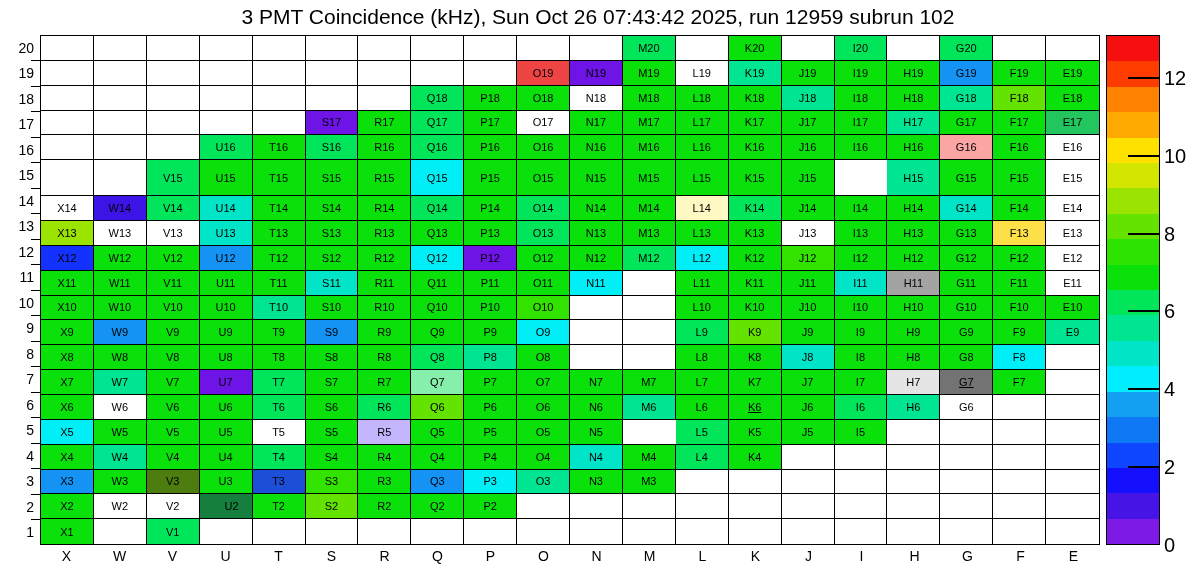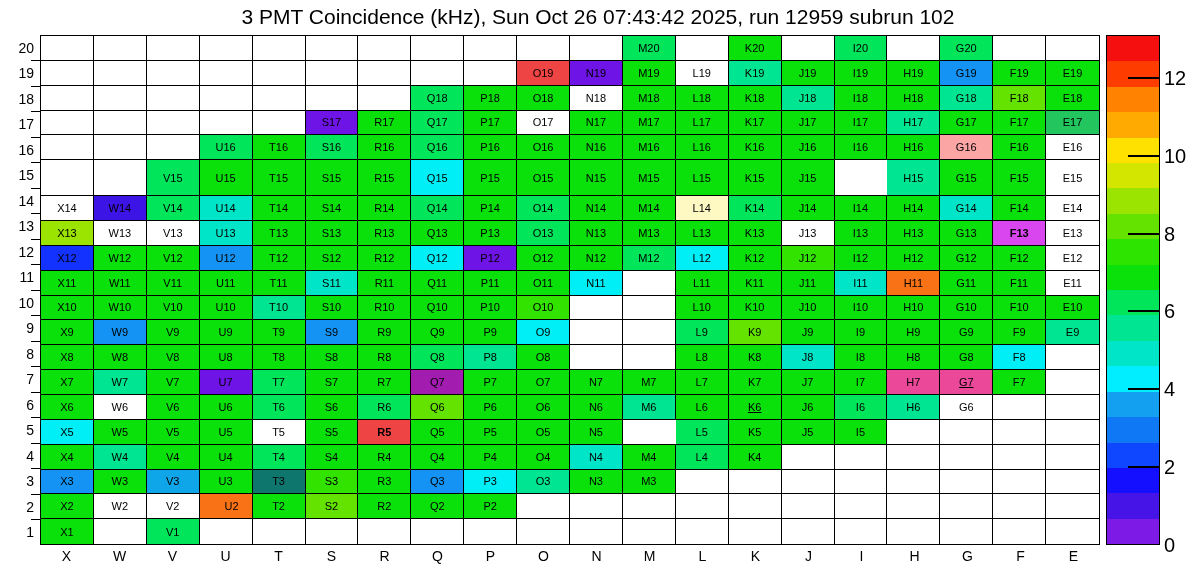--- a/index.html
+++ b/index.html
@@ -228,21 +228,21 @@
     <div class="cell" style="background: rgb(10, 225, 10);">P13</div>
     <div class="cell" style="background: rgb(0, 229, 90);">O13</div>
     <div class="cell" style="background: rgb(10, 225, 10);">N13</div>
     <div class="cell" style="background: rgb(10, 225, 10);">M13</div>
     <div class="cell" style="background: rgb(10, 225, 10);">L13</div>
     <div class="cell" style="background: rgb(10, 225, 10);">K13</div>
     <div class="cell" style="background: rgb(255, 255, 255);">J13</div>
     <div class="cell" style="background: rgb(10, 225, 10);">I13</div>
     <div class="cell" style="background: rgb(10, 225, 10);">H13</div>
     <div class="cell" style="background: rgb(10, 225, 10);">G13</div>
-    <div class="cell" style="background: #d946ef; font-weight: bold;">F13</div>
+    <div class="cell" style="background: #fde047;">F13</div>
     <div class="cell lastcol" style="background: rgb(255, 255, 255);">E13</div>
     <div class="cell" style="background: rgb(20, 50, 255);">X12</div>
     <div class="cell" style="background: rgb(10, 225, 10);">W12</div>
     <div class="cell" style="background: rgb(10, 225, 10);">V12</div>
     <div class="cell" style="background: rgb(20, 147, 245);">U12</div>
     <div class="cell" style="background: rgb(10, 225, 10);">T12</div>
     <div class="cell" style="background: rgb(10, 225, 10);">S12</div>
     <div class="cell" style="background: rgb(10, 225, 10);">R12</div>
     <div class="cell" style="background: rgb(0, 238, 245);">Q12</div>
     <div class="cell" style="background: rgb(110, 20, 230);">P12</div>
@@ -266,21 +266,21 @@
     <div class="cell" style="background: rgb(10, 225, 10);">R11</div>
     <div class="cell" style="background: rgb(10, 225, 10);">Q11</div>
     <div class="cell" style="background: rgb(10, 225, 10);">P11</div>
     <div class="cell" style="background: rgb(10, 225, 10);">O11</div>
     <div class="cell" style="background: rgb(0, 238, 245);">N11</div>
     <div class="cell" style="background: rgb(255, 255, 255);"></div>
     <div class="cell" style="background: rgb(10, 225, 10);">L11</div>
     <div class="cell" style="background: rgb(10, 225, 10);">K11</div>
     <div class="cell" style="background: rgb(10, 225, 10);">J11</div>
     <div class="cell" style="background: rgb(0, 229, 200);">I11</div>
-    <div class="cell" style="background: #f97316;">H11</div>
+    <div class="cell" style="background: #a3a3a3;">H11</div>
     <div class="cell" style="background: rgb(10, 225, 10);">G11</div>
     <div class="cell" style="background: rgb(10, 225, 10);">F11</div>
     <div class="cell lastcol" style="background: rgb(255, 255, 255);">E11</div>
     <div class="cell" style="background: rgb(10, 225, 10);">X10</div>
     <div class="cell" style="background: rgb(10, 225, 10);">W10</div>
     <div class="cell" style="background: rgb(10, 225, 10);">V10</div>
     <div class="cell" style="background: rgb(10, 225, 10);">U10</div>
     <div class="cell" style="background: rgb(0, 229, 146);">T10</div>
     <div class="cell" style="background: rgb(10, 225, 10);">S10</div>
     <div class="cell" style="background: rgb(10, 225, 10);">R10</div>
@@ -337,31 +337,31 @@
     <div class="cell" style="background: rgb(10, 225, 10);">G8</div>
     <div class="cell" style="background: rgb(0, 238, 245);">F8</div>
     <div class="cell lastcol" style="background: rgb(255, 255, 255);"></div>
     <div class="cell" style="background: rgb(10, 225, 10);">X7</div>
     <div class="cell" style="background: rgb(0, 229, 146);">W7</div>
     <div class="cell" style="background: rgb(10, 225, 10);">V7</div>
     <div class="cell" style="background: rgb(110, 20, 230);">U7</div>
     <div class="cell" style="background: rgb(0, 229, 90);">T7</div>
     <div class="cell" style="background: rgb(10, 225, 10);">S7</div>
     <div class="cell" style="background: rgb(10, 225, 10);">R7</div>
-    <div class="cell" style="background: #a21caf;">Q7</div>
+    <div class="cell" style="background: #86efac;">Q7</div>
     <div class="cell" style="background: rgb(10, 225, 10);">P7</div>
     <div class="cell" style="background: rgb(10, 225, 10);">O7</div>
     <div class="cell" style="background: rgb(10, 225, 10);">N7</div>
     <div class="cell" style="background: rgb(10, 225, 10);">M7</div>
     <div class="cell" style="background: rgb(10, 225, 10);">L7</div>
     <div class="cell" style="background: rgb(10, 225, 10);">K7</div>
     <div class="cell" style="background: rgb(10, 225, 10);">J7</div>
     <div class="cell" style="background: rgb(10, 225, 10);">I7</div>
-    <div class="cell" style="background: #ec4899;">H7</div>
-    <div class="cell" style="background: #ec4899; text-decoration: underline;">G7</div>
+    <div class="cell" style="background: #e5e5e5;">H7</div>
+    <div class="cell" style="background: #737373; text-decoration: underline;">G7</div>
     <div class="cell" style="background: rgb(10, 225, 10);">F7</div>
     <div class="cell lastcol" style="background: rgb(255, 255, 255);"></div>
     <div class="cell" style="background: rgb(10, 225, 10);">X6</div>
     <div class="cell" style="background: rgb(255, 255, 255);">W6</div>
     <div class="cell" style="background: rgb(10, 225, 10);">V6</div>
     <div class="cell" style="background: rgb(10, 225, 10);">U6</div>
     <div class="cell" style="background: rgb(0, 229, 90);">T6</div>
     <div class="cell" style="background: rgb(10, 225, 10);">S6</div>
     <div class="cell" style="background: rgb(0, 229, 90);">R6</div>
     <div class="cell" style="background: rgb(100, 227, 0);">Q6</div>
@@ -376,21 +376,21 @@
     <div class="cell" style="background: rgb(0, 229, 146);">H6</div>
     <div class="cell" style="background: rgb(255, 255, 255);">G6</div>
     <div class="cell" style="background: rgb(255, 255, 255);"></div>
     <div class="cell lastcol" style="background: rgb(255, 255, 255);"></div>
     <div class="cell" style="background: rgb(0, 238, 245);">X5</div>
     <div class="cell" style="background: rgb(10, 225, 10);">W5</div>
     <div class="cell" style="background: rgb(10, 225, 10); text-align: right;">V5</div>
     <div class="cell" style="background: rgb(10, 225, 10);">U5</div>
     <div class="cell" style="background: rgb(255, 255, 255);">T5</div>
     <div class="cell" style="background: rgb(10, 225, 10);">S5</div>
-    <div class="cell" style="background: #ef4444; font-weight: bold;">R5</div>
+    <div class="cell" style="background: #c4b5fd;">R5</div>
     <div class="cell" style="background: rgb(10, 225, 10);">Q5</div>
     <div class="cell" style="background: rgb(10, 225, 10);">P5</div>
     <div class="cell" style="background: rgb(10, 225, 10);">O5</div>
     <div class="cell" style="background: rgb(10, 225, 10);">N5</div>
     <div class="cell" style="background: rgb(20, 147, 245); margin-top: 24px;">M5</div>
     <div class="cell" style="background: rgb(0, 229, 90);">L5</div>
     <div class="cell" style="background: rgb(10, 225, 10);">K5</div>
     <div class="cell" style="background: rgb(10, 225, 10);">J5</div>
     <div class="cell" style="background: rgb(10, 225, 10);">I5</div>
     <div class="cell" style="background: rgb(255, 255, 255);"></div>
@@ -412,42 +412,42 @@
     <div class="cell" style="background: rgb(0, 229, 90);">L4</div>
     <div class="cell" style="background: rgb(10, 225, 10);">K4</div>
     <div class="cell" style="background: rgb(255, 255, 255);"></div>
     <div class="cell" style="background: rgb(255, 255, 255);"></div>
     <div class="cell" style="background: rgb(255, 255, 255);"></div>
     <div class="cell" style="background: rgb(255, 255, 255);"></div>
     <div class="cell" style="background: rgb(255, 255, 255);"></div>
     <div class="cell lastcol" style="background: rgb(255, 255, 255);"></div>
     <div class="cell" style="background: rgb(20, 147, 245);">X3</div>
     <div class="cell" style="background: rgb(10, 225, 10);">W3</div>
-    <div class="cell" style="background: #0ea5e9;">V3</div>
+    <div class="cell" style="background: #4d7c0f;">V3</div>
     <div class="cell" style="background: rgb(10, 225, 10);">U3</div>
-    <div class="cell" style="background: #0f766e;">T3</div>
+    <div class="cell" style="background: #1d4ed8;">T3</div>
     <div class="cell" style="background: rgb(50, 227, 0);">S3</div>
     <div class="cell" style="background: rgb(10, 225, 10);">R3</div>
     <div class="cell" style="background: rgb(20, 147, 245);">Q3</div>
     <div class="cell" style="background: rgb(0, 238, 245);">P3</div>
     <div class="cell" style="background: rgb(0, 229, 146);">O3</div>
     <div class="cell" style="background: rgb(10, 225, 10);">N3</div>
     <div class="cell" style="background: rgb(10, 225, 10);">M3</div>
     <div class="cell" style="background: rgb(255, 255, 255);"></div>
     <div class="cell" style="background: rgb(255, 255, 255);"></div>
     <div class="cell" style="background: rgb(255, 255, 255);"></div>
     <div class="cell" style="background: rgb(255, 255, 255);"></div>
     <div class="cell" style="background: rgb(255, 255, 255);"></div>
     <div class="cell" style="background: rgb(255, 255, 255);"></div>
     <div class="cell" style="background: rgb(255, 255, 255);"></div>
     <div class="cell lastcol" style="background: rgb(255, 255, 255);"></div>
     <div class="cell" style="background: rgb(10, 225, 10);">X2</div>
     <div class="cell" style="background: rgb(255, 255, 255);">W2</div>
     <div class="cell" style="background: rgb(255, 255, 255);">V2</div>
-    <div class="cell" style="background: #f97316; padding-left: 12px;">U2</div>
+    <div class="cell" style="background: #15803d; padding-left: 12px;">U2</div>
     <div class="cell" style="background: rgb(10, 225, 10);">T2</div>
     <div class="cell" style="background: rgb(100, 227, 0);">S2</div>
     <div class="cell" style="background: rgb(10, 225, 10);">R2</div>
     <div class="cell" style="background: rgb(10, 225, 10);">Q2</div>
     <div class="cell" style="background: rgb(10, 225, 10);">P2</div>
     <div class="cell" style="background: rgb(255, 255, 255);"></div>
     <div class="cell" style="background: rgb(255, 255, 255);"></div>
     <div class="cell" style="background: rgb(255, 255, 255);"></div>
     <div class="cell" style="background: rgb(255, 255, 255);"></div>
     <div class="cell" style="background: rgb(255, 255, 255);"></div>

